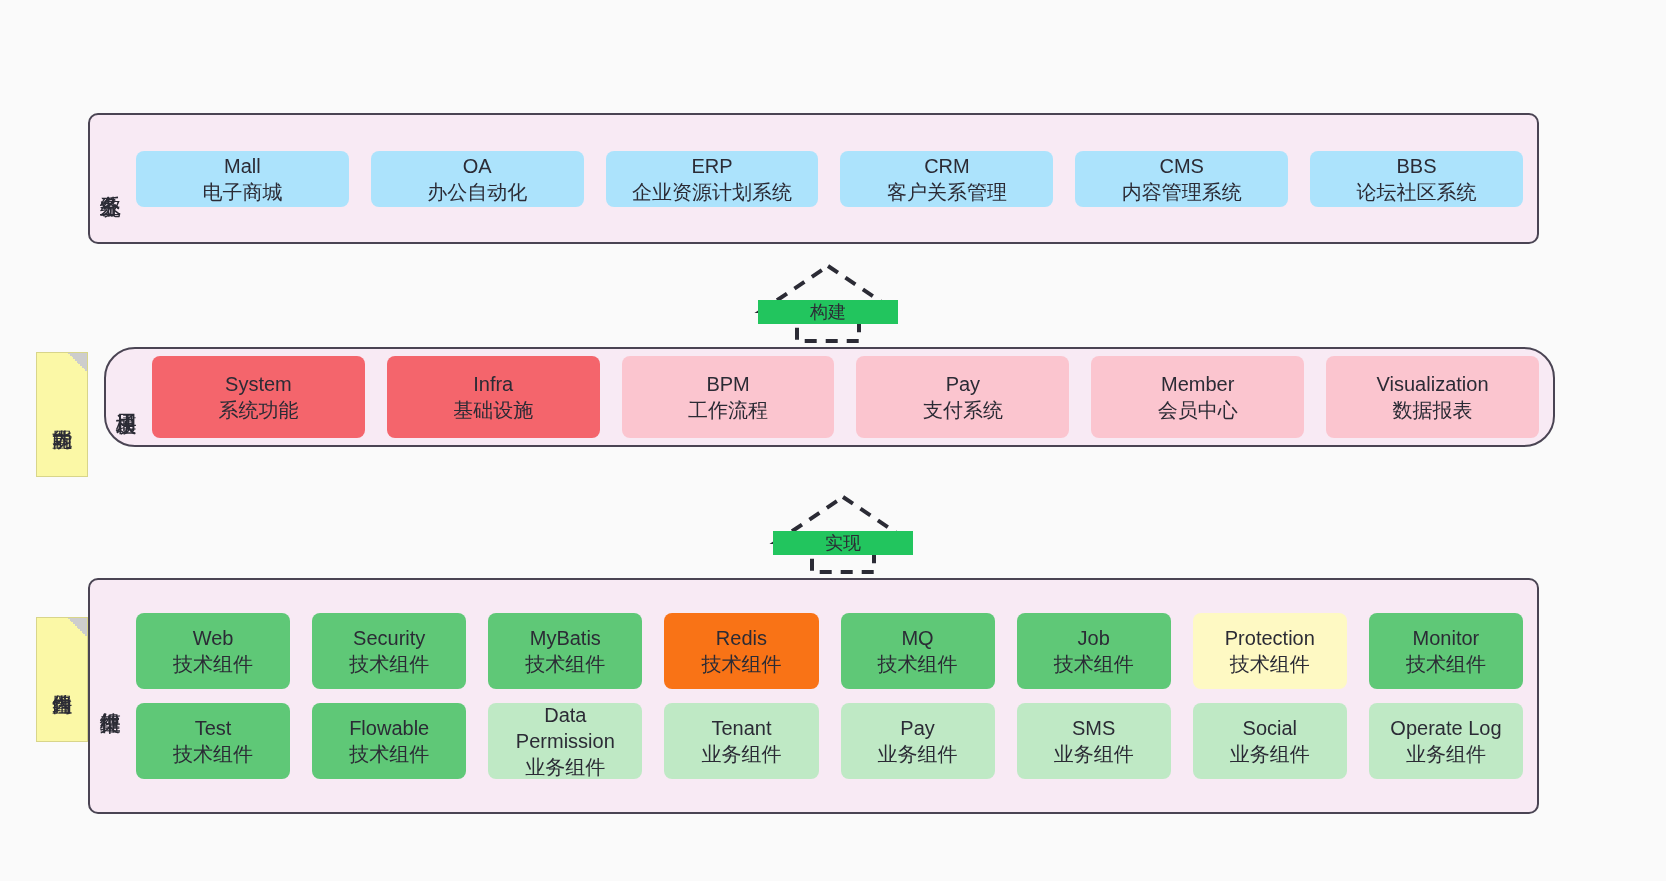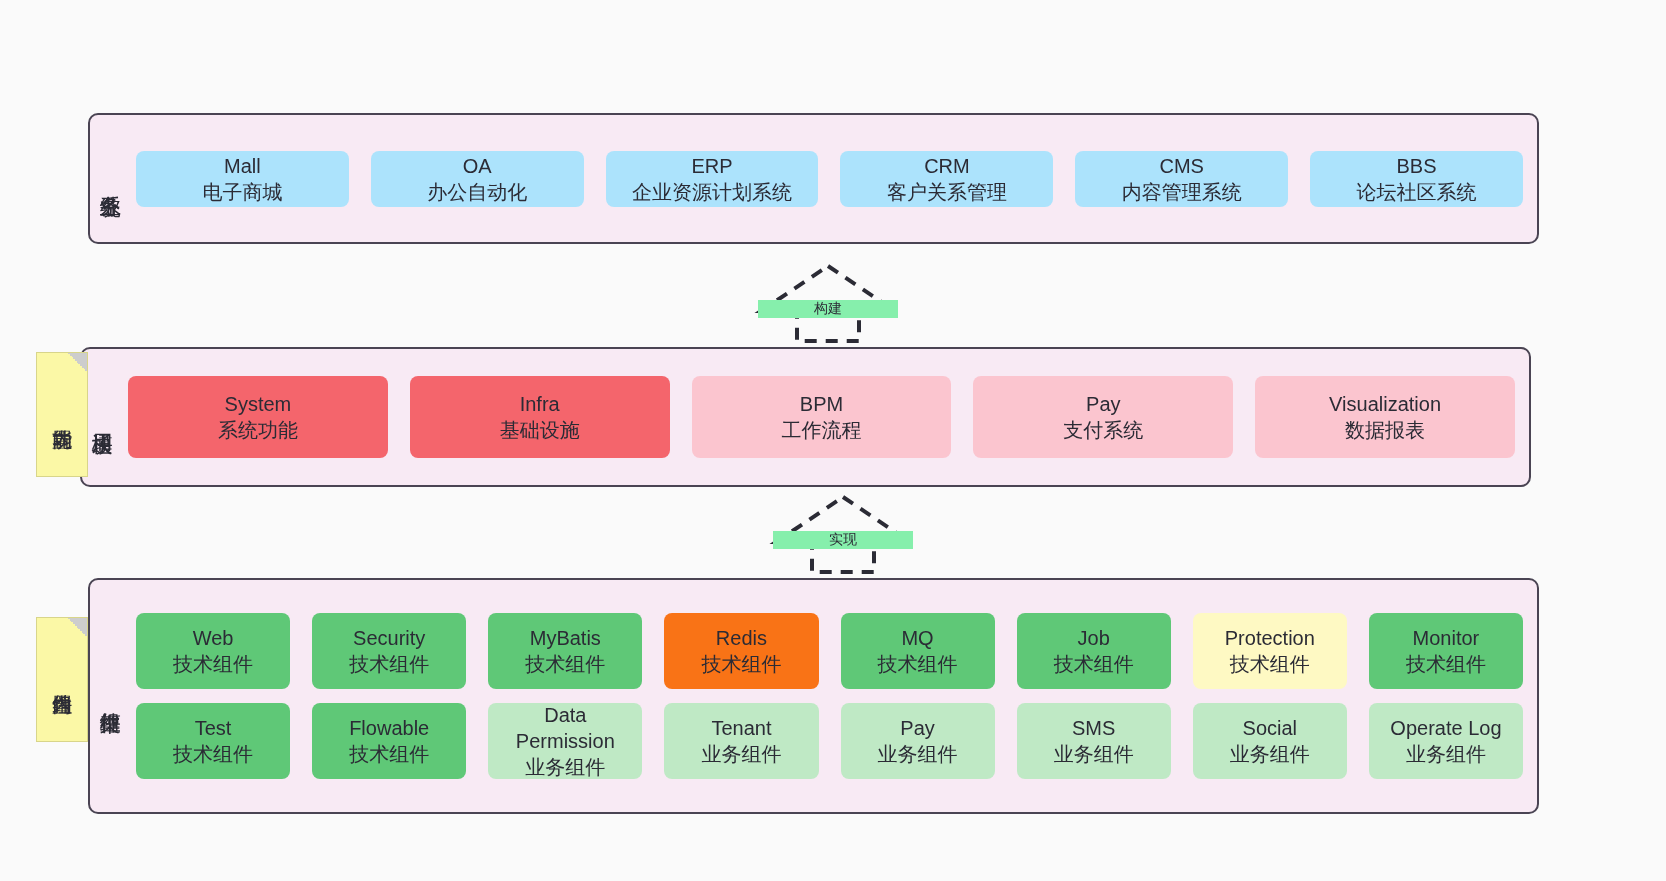--- a/index.html
+++ b/index.html
@@ -116,23 +116,23 @@
   .arrow {
     position: absolute;
     z-index: 2;
   }
   .arrow svg { display: block; overflow: visible; }
   .arrow-label {
     position: absolute;
     left: 0;
     right: 0;
     text-align: center;
-    font-size: 14px;
-    color: #2b2b35;
-    background: #86efac;
+    font-size: 18px;
+    color: #2b2b35;
+    background: #22c55e;
     pointer-events: none;
   }
 </style>
 </head>
 <body>
 
 <div class="canvas">
 
   <div class="layer" id="layer-business" style="left:88px; top:113px; width:1451px; height:131px;">
     <div class="layer-title">业务系统</div>
@@ -171,41 +171,45 @@
       <path d="M70 3 L137 48 L101 48 L101 78 L39 78 L39 48 L3 48 Z" stroke="#2b2b35" stroke-width="4" stroke-dasharray="12 9" stroke-linejoin="miter" fill="none"></path>
     </svg>
     <div class="arrow-label" style="top:37px;">构建</div>
   </div>
 
   <div class="note" style="left:36px; top:352px; height:125px;">
     <span class="fold"></span>
     <span class="note-label">内置功能</span>
   </div>
 
-  <div class="layer" id="layer-module" style="left:80px; top:347px; width:1451px; height:140px;">
+  <div class="layer" id="layer-module" style="left:104px; top:347px; width:1451px; height:100px;border-radius:31px;">
     <div class="layer-title">通用模块</div>
     <div class="layer-body">
       <div class="row">
         <div class="node h-mod" style="background:#f4656c;">
           <span class="nm">System</span>
           <span class="sub">系统功能</span>
         </div>
         <div class="node h-mod" style="background:#f4656c;">
           <span class="nm">Infra</span>
           <span class="sub">基础设施</span>
         </div>
         <div class="node h-mod" style="background:#fbc5cf;">
           <span class="nm">BPM</span>
           <span class="sub">工作流程</span>
         </div>
         <div class="node h-mod" style="background:#fbc5cf;">
           <span class="nm">Pay</span>
           <span class="sub">支付系统</span>
         </div>
         <div class="node h-mod" style="background:#fbc5cf;">
+          <span class="nm">Member</span>
+          <span class="sub">会员中心</span>
+        </div>
+        <div class="node h-mod" style="background:#fbc5cf;">
           <span class="nm">Visualization</span>
           <span class="sub">数据报表</span>
         </div>
       </div>
     </div>
   </div>
 
   <div class="arrow" style="left:773px; top:494px; width:140px; height:80px;">
     <svg width="140" height="80" viewBox="0 0 140 80" fill="none" aria-hidden="true">
       <path d="M70 3 L137 48 L101 48 L101 78 L39 78 L39 48 L3 48 Z" stroke="#2b2b35" stroke-width="4" stroke-dasharray="12 9" stroke-linejoin="miter" fill="none"></path>

